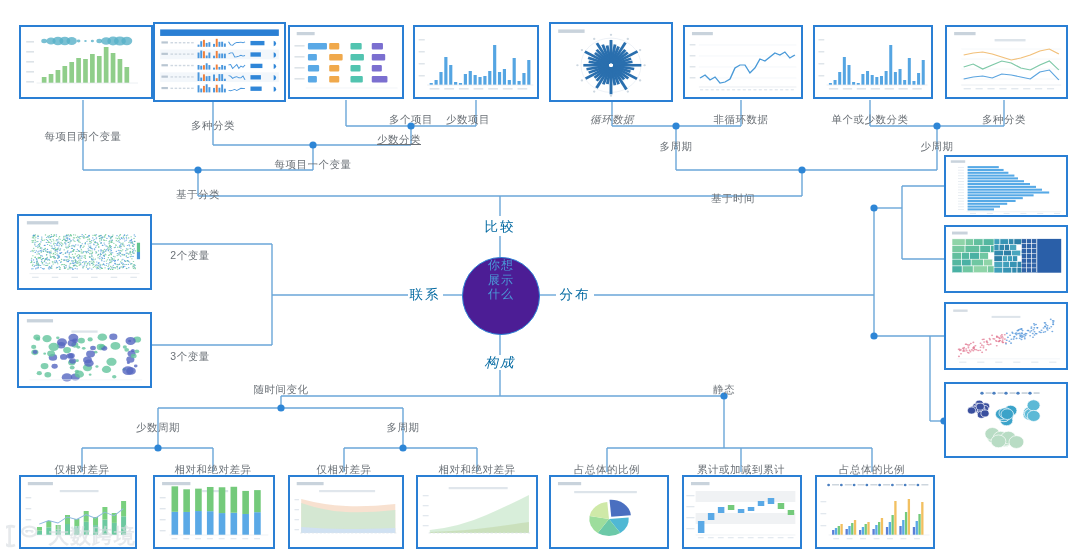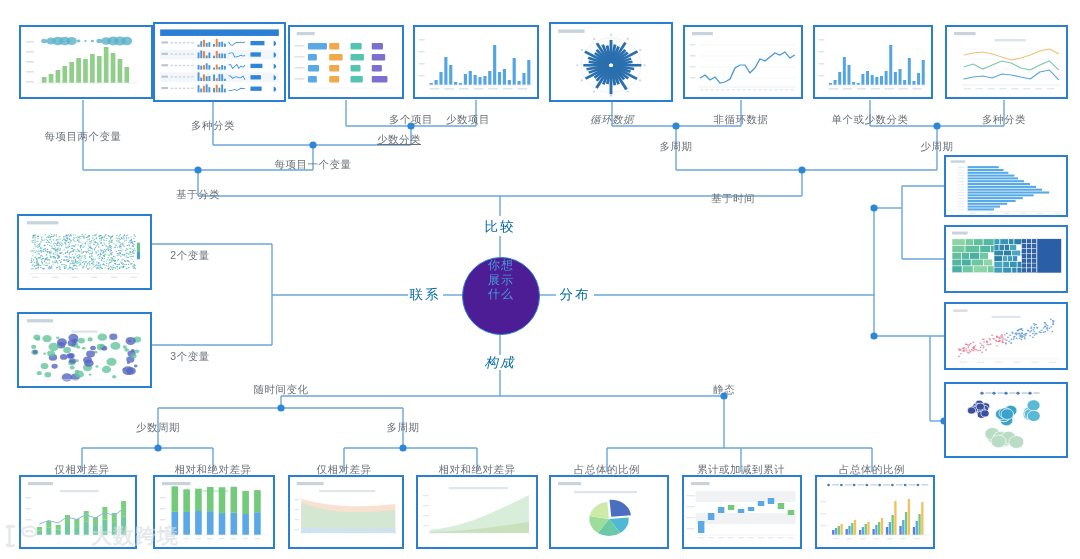--- a/index.html
+++ b/index.html
@@ -40,21 +40,21 @@
     white-space:nowrap;transform:translate(-50%,-50%);
   }
 
   
   .watermark{
     position:absolute;left:6px;top:516px;width:176px;height:40px;
     display:flex;align-items:center;gap:6px;opacity:.62;
   }
   .wm-logo{width:36px;height:30px;flex:0 0 auto;}
   .wm-text{
-    color:#d8dde1;font-size:21px;font-weight:bold;letter-spacing:1px;margin-left:43px;
+    color:#d8dde1;font-size:21px;font-weight:bold;letter-spacing:1px;
     -webkit-text-stroke:0px;
   }
 </style>
 </head>
 <body>
 
 <div id="canvas">
 
   <svg class="lines" viewBox="0 0 1080 559">
     <g fill="none" stroke="#6aa6d8" stroke-width="1.4">

